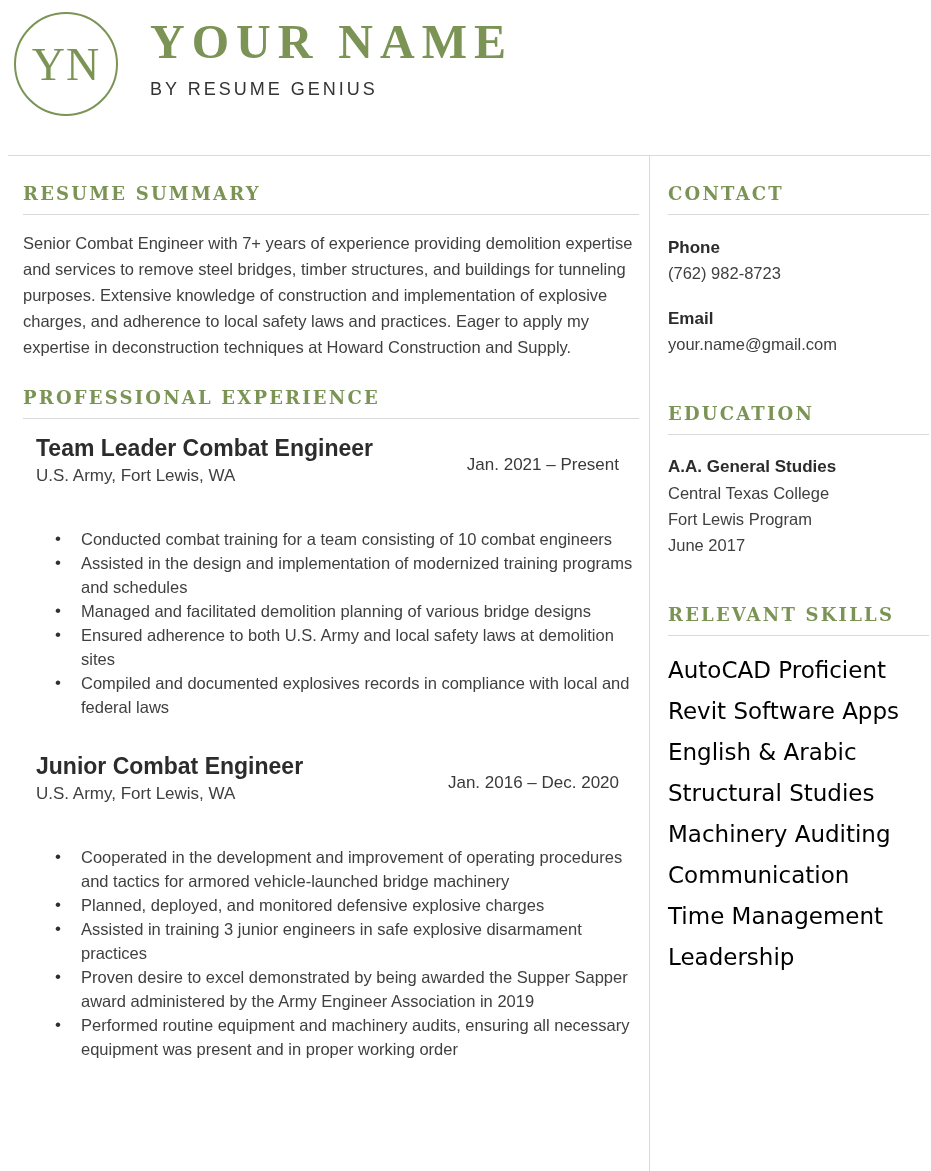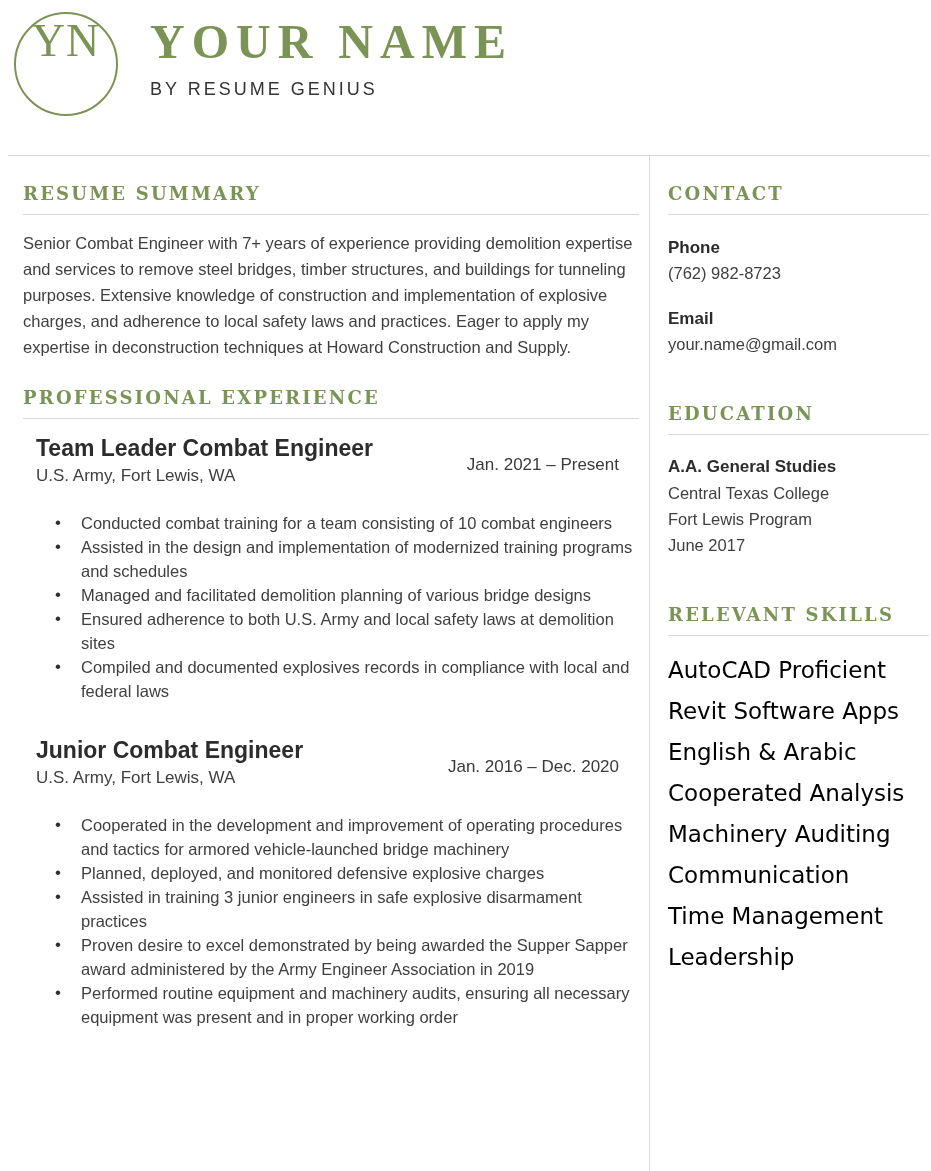--- a/index.html
+++ b/index.html
@@ -8,21 +8,21 @@
     --dark:#2c2c2c;
     --rule:#d9d9d9;
   }
   *{margin:0;padding:0;box-sizing:border-box;}
   html,body{width:931px;height:1171px;background:#ffffff;overflow:hidden;}
   body{font-family:"Liberation Sans",sans-serif;color:var(--text);position:relative;}
 
   
   .header{position:relative;height:155px;}
   .logo{position:absolute;left:14px;top:12px;width:104px;height:104px;border:2px solid var(--accent);
-        border-radius:50%;display:flex;align-items:flex-start;justify-content:center;}
+        border-radius:50%;display:flex;align-items:center;justify-content:center;}
   .logo span{font-family:"Liberation Serif",serif;font-size:46px;color:var(--accent);letter-spacing:1px;}
   .name-block{position:absolute;left:150px;top:14px;}
   .name-block h1{font-family:"Liberation Serif",serif;font-weight:700;font-size:48px;line-height:56px;
         letter-spacing:7px;color:var(--accent);white-space:nowrap;}
   .byline{margin-top:8px;font-size:18px;line-height:22px;letter-spacing:3px;color:#333;}
 
   
   .columns{display:flex;min-height:1016px;padding-left:8px;}
   .col-left{width:642px;border-top:1px solid var(--rule);border-right:1px solid var(--rule);
         padding:0 10px 0 15px;}
@@ -33,21 +33,21 @@
         letter-spacing:2.2px;color:var(--accent);}
 
   
   .summary-text{margin-top:15px;font-size:16.5px;line-height:26px;color:var(--text);max-width:614px;}
   .job{margin-top:17px;}
   .job + .job{margin-top:35px;}
   .job-head{position:relative;padding-left:13px;}
   .job-title{font-size:23px;line-height:24px;font-weight:700;color:var(--dark);}
   .job-company{margin-top:4px;font-size:17px;line-height:24px;color:var(--text);}
   .job-dates{position:absolute;right:20px;top:17px;font-size:17px;line-height:24px;color:#3a3a3a;white-space:nowrap;}
-  ul.bullets{margin-top:23px;list-style:none;}
+  ul.bullets{margin-top:39px;list-style:none;}
   ul.bullets li{position:relative;padding-left:58px;font-size:16.5px;line-height:24px;color:var(--text);max-width:615px;}
   ul.bullets li::before{content:"•";position:absolute;left:32px;top:0;font-size:17px;color:#2f2f2f;}
 
   
   .cgroup{margin-top:21px;}
   .cgroup + .cgroup{margin-top:22px;}
   .clabel{font-size:17px;line-height:24px;font-weight:700;color:var(--dark);}
   .cvalue{margin-top:1px;font-size:16.5px;line-height:24px;color:var(--text);}
   .edu-sec .sec-h{margin-top:47px;}
   .edu{margin-top:19px;}
@@ -148,21 +148,21 @@
           </ul>
       </div>
     </div>
 
     <div class="sec skills-sec">
       <div class="sec-h">RELEVANT SKILLS</div>
       <ul class="skills">
           <li>AutoCAD Proficient</li>
           <li>Revit Software Apps</li>
           <li>English &amp; Arabic</li>
-          <li>Cooperated Analysis</li>
+          <li>Structural Studies</li>
           <li>Machinery Auditing</li>
           <li>Communication</li>
           <li>Time Management</li>
           <li>Leadership</li>
         </ul>
     </div>
 
   </div>
 </div>
 

